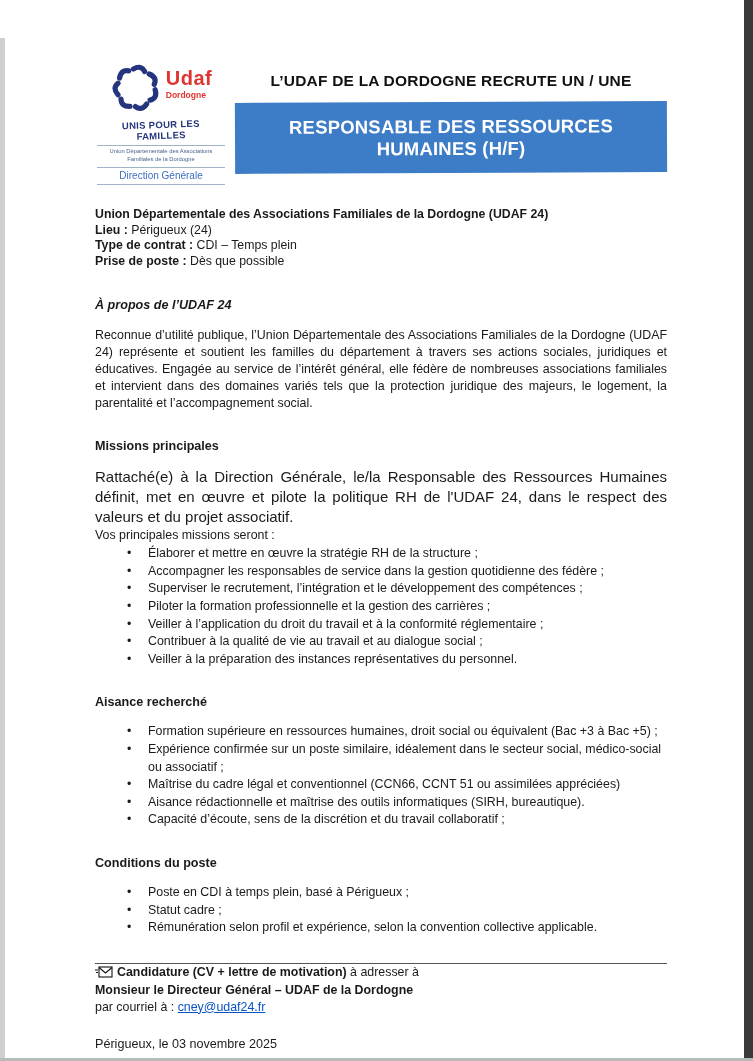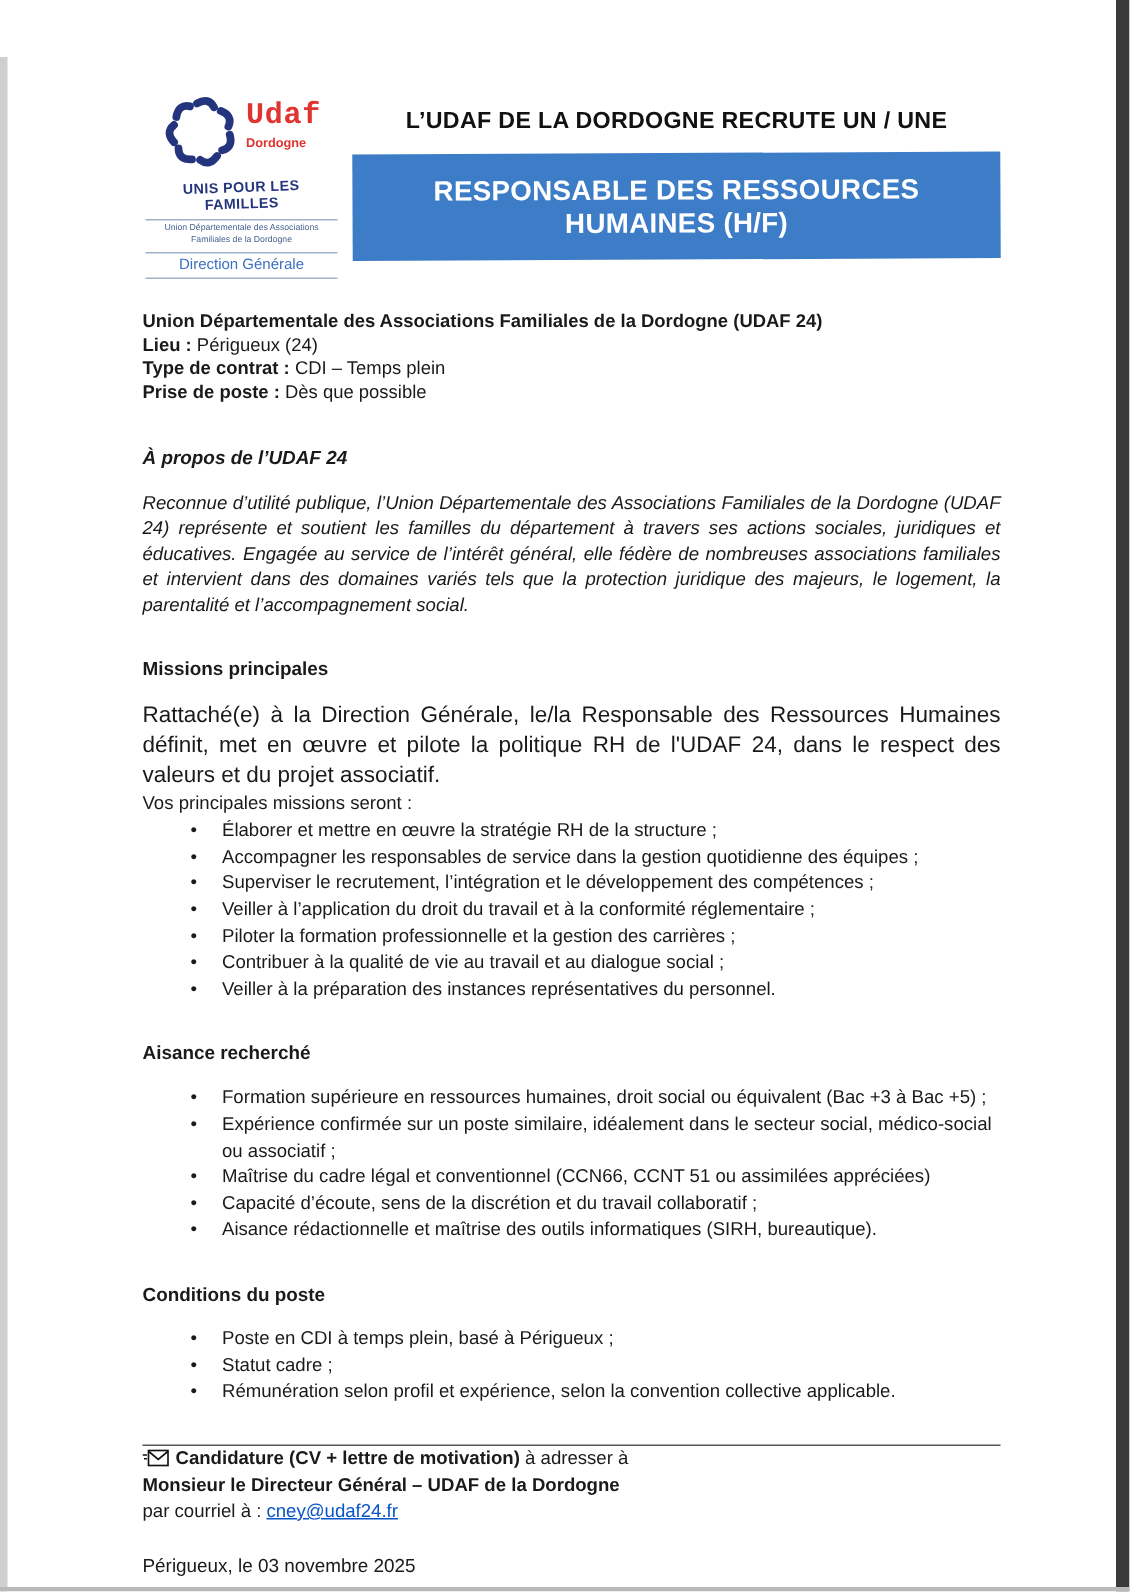--- a/index.html
+++ b/index.html
@@ -13,38 +13,38 @@
   .edge-right{position:absolute;right:0;top:0;bottom:0;width:9px;background:#3a3a3a;}
   .edge-bottom{position:absolute;left:0;right:0;bottom:0;height:3px;background:#b9b9b9;}
 
   .sheet{position:absolute;left:95px;top:60px;width:572px;}
 
   
   .header-row{position:relative;height:125px;}
   .logo-block{position:absolute;left:2px;top:2px;width:128px;text-align:center;}
   .logo-top{display:flex;align-items:flex-start;justify-content:center;gap:4px;}
   .logo-wordmark{text-align:left;padding-top:6px;}
-  .logo-udaf{font-weight:bold;font-size:20px;line-height:1;letter-spacing:.5px;font-family:Liberation Mono, monospace;}
+  .logo-udaf{font-weight:bold;font-size:20px;line-height:1;letter-spacing:.5px;}
   .logo-region{font-weight:bold;font-size:8.5px;margin-top:2px;}
   .logo-tagline{font-size:9.5px;font-weight:bold;letter-spacing:.3px;margin-top:1px;transform:rotate(-2deg);}
   .logo-sub{font-size:5.8px;line-height:1.35;margin-top:4px;padding-top:2px;border-top:1px solid #9fb3c8;}
   .logo-dept{font-size:10px;margin-top:3px;padding:2px 0 3px;border-top:1px solid #9fb3c8;border-bottom:1px solid #9fb3c8;}
 
   .head-titles{position:absolute;left:140px;top:12px;width:432px;}
   .recruit-line{font-weight:bold;font-size:15.5px;text-align:center;letter-spacing:.2px;color:#111;}
   .banner{margin-top:12px;padding:14px 6px 13px;text-align:center;transform:rotate(-.25deg);}
   .banner span{color:#ffffff;font-weight:bold;font-size:18.5px;letter-spacing:.2px;}
 
   
   .info-block{margin-top:0px;font-size:12.3px;line-height:1.27;}
   .info-block .org{font-weight:bold;margin-top:22px;}
   .field-label{font-weight:bold;}
 
   .h-bold-italic{font-weight:bold;font-style:italic;font-size:12.6px;margin-top:29px;}
-  .about-par{font-style:italic;font-size:12.4px;line-height:1.37;text-align:justify;margin-top:15px;}
+  .about-par{font-size:12.4px;line-height:1.37;text-align:justify;margin-top:15px;}
 
   .section-h{font-weight:bold;font-size:12.6px;margin-top:27px;}
   .par{font-size:15px;line-height:1.32;text-align:justify;margin-top:14px;}
   .par-tight{font-size:12.4px;line-height:1.32;}
 
   ul.bullets{list-style:none;margin:2px 0 0 0;padding:0;}
   ul.bullets.spaced{margin-top:14px;}
   ul.bullets li{position:relative;padding-left:53px;font-size:12.4px;line-height:1.42;}
   ul.bullets li::before{content:"\2022";position:absolute;left:32px;top:0;font-size:12.4px;}
 
@@ -125,35 +125,35 @@
   </div>
 
   <div class="h-bold-italic">À propos de l’UDAF 24</div>
   <div class="about-par">Reconnue d’utilité publique, l’Union Départementale des Associations Familiales de la Dordogne (UDAF 24) représente et soutient les familles du département à travers ses actions sociales, juridiques et éducatives. Engagée au service de l’intérêt général, elle fédère de nombreuses associations familiales et intervient dans des domaines variés tels que la protection juridique des majeurs, le logement, la parentalité et l’accompagnement social.</div>
 
   <div class="section-h">Missions principales</div>
   <div class="par">Rattaché(e) à la Direction Générale, le/la Responsable des Ressources Humaines définit, met en œuvre et pilote la politique RH de l'UDAF 24, dans le respect des valeurs et du projet associatif.</div>
   <div class="par-tight">Vos principales missions seront :</div>
   <ul class="bullets">
     <li>Élaborer et mettre en œuvre la stratégie RH de la structure ;</li>
-    <li>Accompagner les responsables de service dans la gestion quotidienne des équipes ;</li>
+    <li>Accompagner les responsables de service dans la gestion quotidienne des fédère ;</li>
     <li>Superviser le recrutement, l’intégration et le développement des compétences ;</li>
+    <li>Piloter la formation professionnelle et la gestion des carrières ;</li>
     <li>Veiller à l’application du droit du travail et à la conformité réglementaire ;</li>
-    <li>Piloter la formation professionnelle et la gestion des carrières ;</li>
     <li>Contribuer à la qualité de vie au travail et au dialogue social ;</li>
     <li>Veiller à la préparation des instances représentatives du personnel.</li>
   </ul>
 
   <div class="section-h">Aisance recherché</div>
   <ul class="bullets spaced">
     <li>Formation supérieure en ressources humaines, droit social ou équivalent (Bac +3 à Bac +5) ;</li>
     <li>Expérience confirmée sur un poste similaire, idéalement dans le secteur social, médico-social ou associatif ;</li>
     <li>Maîtrise du cadre légal et conventionnel (CCN66, CCNT 51 ou assimilées appréciées)</li>
+    <li>Aisance rédactionnelle et maîtrise des outils informatiques (SIRH, bureautique).</li>
     <li>Capacité d’écoute, sens de la discrétion et du travail collaboratif ;</li>
-    <li>Aisance rédactionnelle et maîtrise des outils informatiques (SIRH, bureautique).</li>
   </ul>
 
   <div class="section-h">Conditions du poste</div>
   <ul class="bullets spaced">
     <li>Poste en CDI à temps plein, basé à Périgueux ;</li>
     <li>Statut cadre ;</li>
     <li>Rémunération selon profil et expérience, selon la convention collective applicable.</li>
   </ul>
 
   <hr class="divider">

